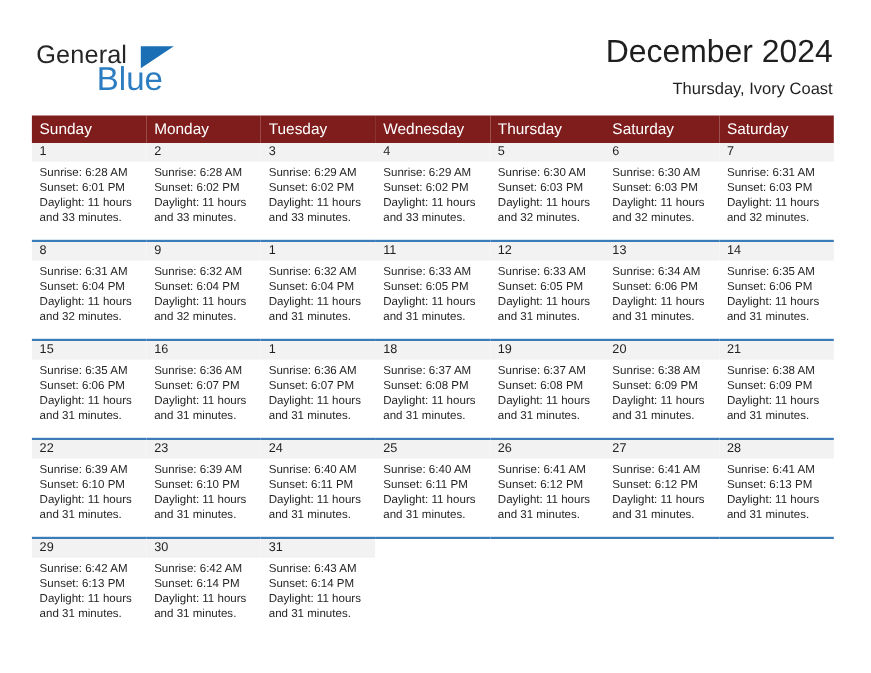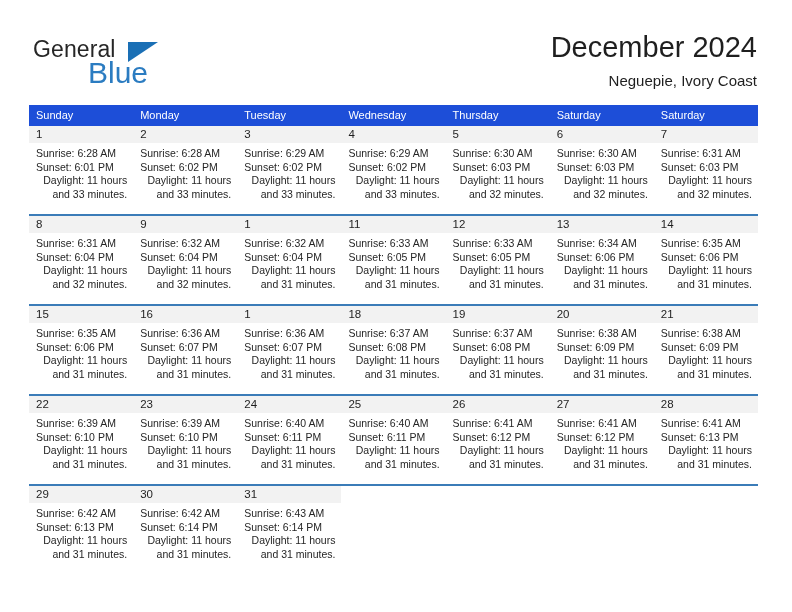--- a/index.html
+++ b/index.html
@@ -92,23 +92,23 @@
   .calendar {
     position: absolute;
     left: 29px;
     top: 105px;
     width: 729px;
     border-collapse: collapse;
     table-layout: fixed;
   }
 
   .calendar th {
-    background: #1d4ed8;
+    background: #7f1d1d;
     color: #ffffff;
-    font-size: 11px;
+    font-size: 14px;
     font-weight: normal;
     text-align: left;
     padding: 4px 0 5px 7px;
     height: 12px;
     border: none;
   }
 
   .calendar td {
     vertical-align: top;
     padding: 0;
@@ -139,39 +139,38 @@
     padding: 4px 6px 0 7px;
     font-size: 10.5px;
     line-height: 13.6px;
     color: #252525;
   }
   .cell-body div {
     white-space: nowrap;
   }
   .cell-body .daylight-line {
     white-space: normal;
-    text-align: right;
   }
 </style>
 </head>
 <body>
 
 <div class="page">
 
   <div class="header">
 
     <div class="brand">
       <span class="brand-general">General</span>
       <span class="brand-triangle"></span>
       <span class="brand-blue">Blue</span>
     </div>
 
     <div class="title-block">
       <div class="cal-title">December 2024</div>
-      <div class="cal-subtitle">Neguepie, Ivory Coast</div>
+      <div class="cal-subtitle">Thursday, Ivory Coast</div>
     </div>
 
   </div>
 
   <table class="calendar">
     <thead>
       <tr>
         <th>Sunday</th>
         <th>Monday</th>
         <th>Tuesday</th>

